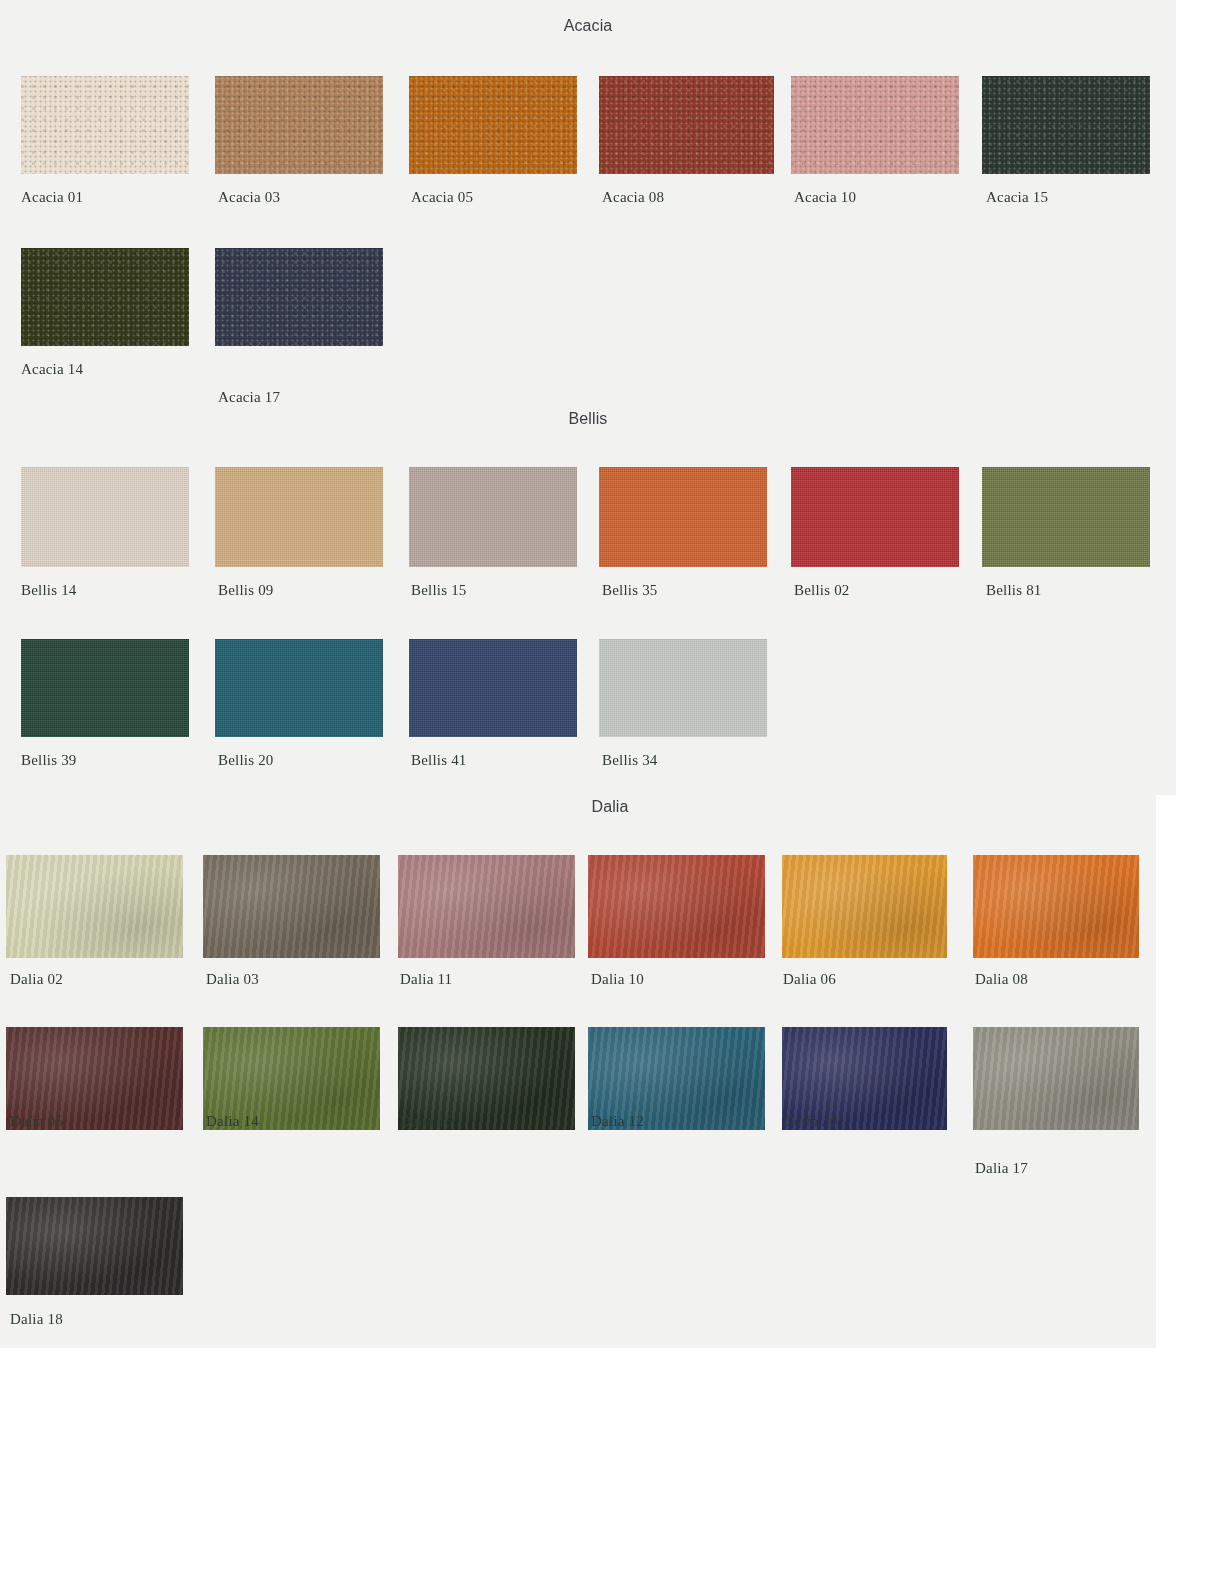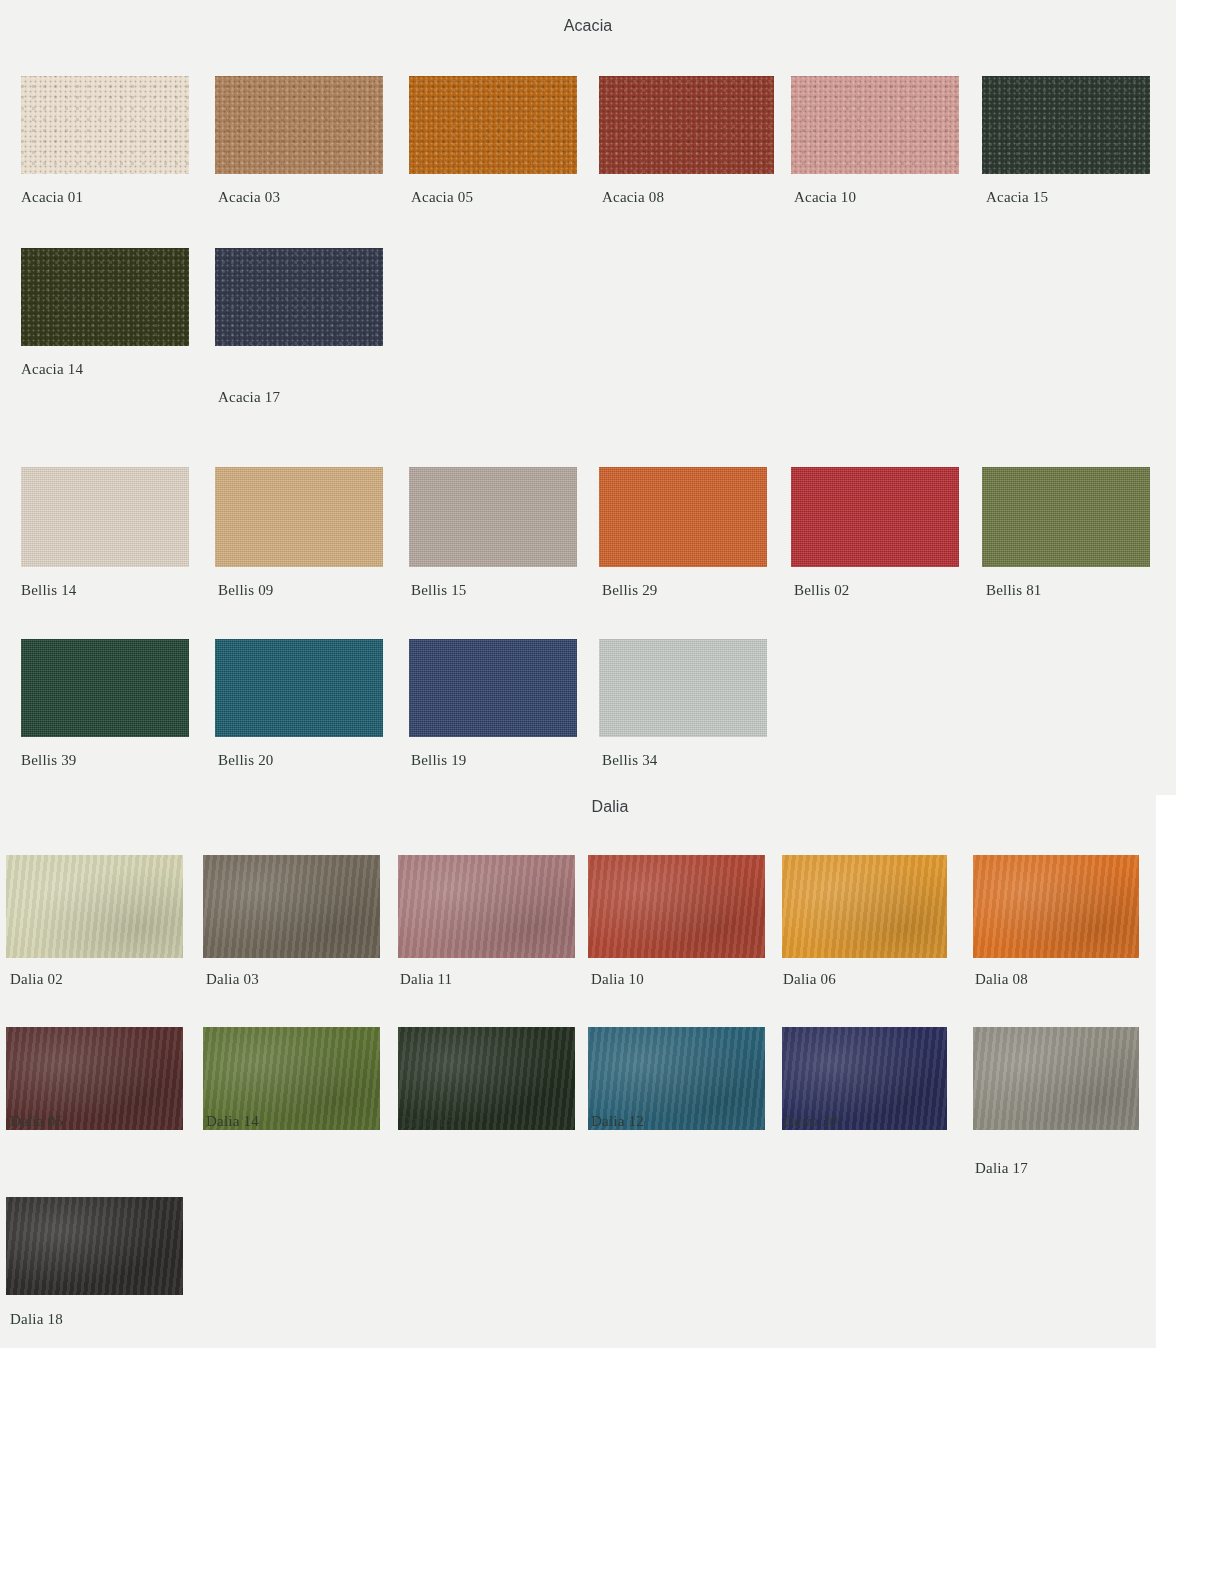--- a/index.html
+++ b/index.html
@@ -174,20 +174,21 @@
   </div>
   <div class="swatch-label" style="left:21px;  top:361px;">Acacia 14</div>
 
   <div class="swatch-cell" style="left:215px; top:248px; width:168px; height:98px;">
     <div class="swatch-chip">
         <div class="tex tex-boucle" style="background-color:#2b3145;"></div>
       </div>
   </div>
   <div class="swatch-label" style="left:218px; top:361px;margin-top:28px;">Acacia 17</div>
 
+  <div class="group-title" style="left:0; top:410px; width:1176px;">Bellis</div>
 
   <div class="swatch-cell" style="left:21px;  top:467px; width:168px; height:100px;">
     <div class="swatch-chip">
         <div class="tex tex-weave" style="background-color:#e0d5c6;"></div>
       </div>
   </div>
   <div class="swatch-label" style="left:21px;  top:582px;">Bellis 14</div>
 
   <div class="swatch-cell" style="left:215px; top:467px; width:168px; height:100px;">
     <div class="swatch-chip">
@@ -201,21 +202,21 @@
         <div class="tex tex-weave" style="background-color:#b5a89f;"></div>
       </div>
   </div>
   <div class="swatch-label" style="left:411px; top:582px;">Bellis 15</div>
 
   <div class="swatch-cell" style="left:599px; top:467px; width:168px; height:100px;">
     <div class="swatch-chip">
         <div class="tex tex-weave" style="background-color:#d05f28;"></div>
       </div>
   </div>
-  <div class="swatch-label" style="left:602px; top:582px;">Bellis 29</div>
+  <div class="swatch-label" style="left:602px; top:582px;">Bellis 35</div>
 
   <div class="swatch-cell" style="left:791px; top:467px; width:168px; height:100px;">
     <div class="swatch-chip">
         <div class="tex tex-weave" style="background-color:#b42a2f;"></div>
       </div>
   </div>
   <div class="swatch-label" style="left:794px; top:582px;">Bellis 02</div>
 
   <div class="swatch-cell" style="left:982px; top:467px; width:168px; height:100px;">
     <div class="swatch-chip">
@@ -236,21 +237,21 @@
         <div class="tex tex-weave" style="background-color:#18596b;"></div>
       </div>
   </div>
   <div class="swatch-label" style="left:218px; top:752px;">Bellis 20</div>
 
   <div class="swatch-cell" style="left:409px; top:639px; width:168px; height:98px;">
     <div class="swatch-chip">
         <div class="tex tex-weave" style="background-color:#2d3f67;"></div>
       </div>
   </div>
-  <div class="swatch-label" style="left:411px; top:752px;">Bellis 19</div>
+  <div class="swatch-label" style="left:411px; top:752px;">Bellis 41</div>
 
   <div class="swatch-cell" style="left:599px; top:639px; width:168px; height:98px;">
     <div class="swatch-chip">
         <div class="tex tex-weave" style="background-color:#c7cbc8;"></div>
       </div>
   </div>
   <div class="swatch-label" style="left:602px; top:752px;">Bellis 34</div>
 
   <div class="group-title" style="left:0; top:798px; width:1156px;padding-left:32px;">Dalia</div>
 

